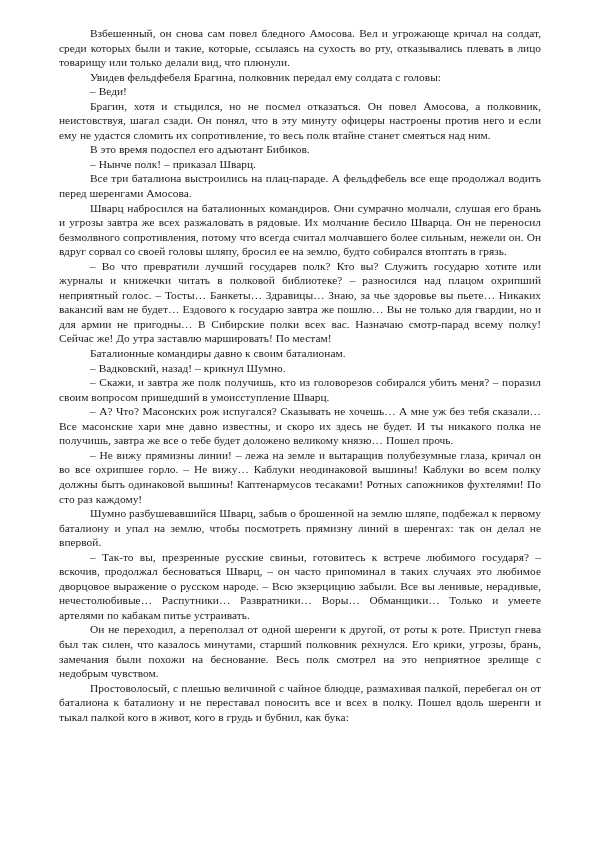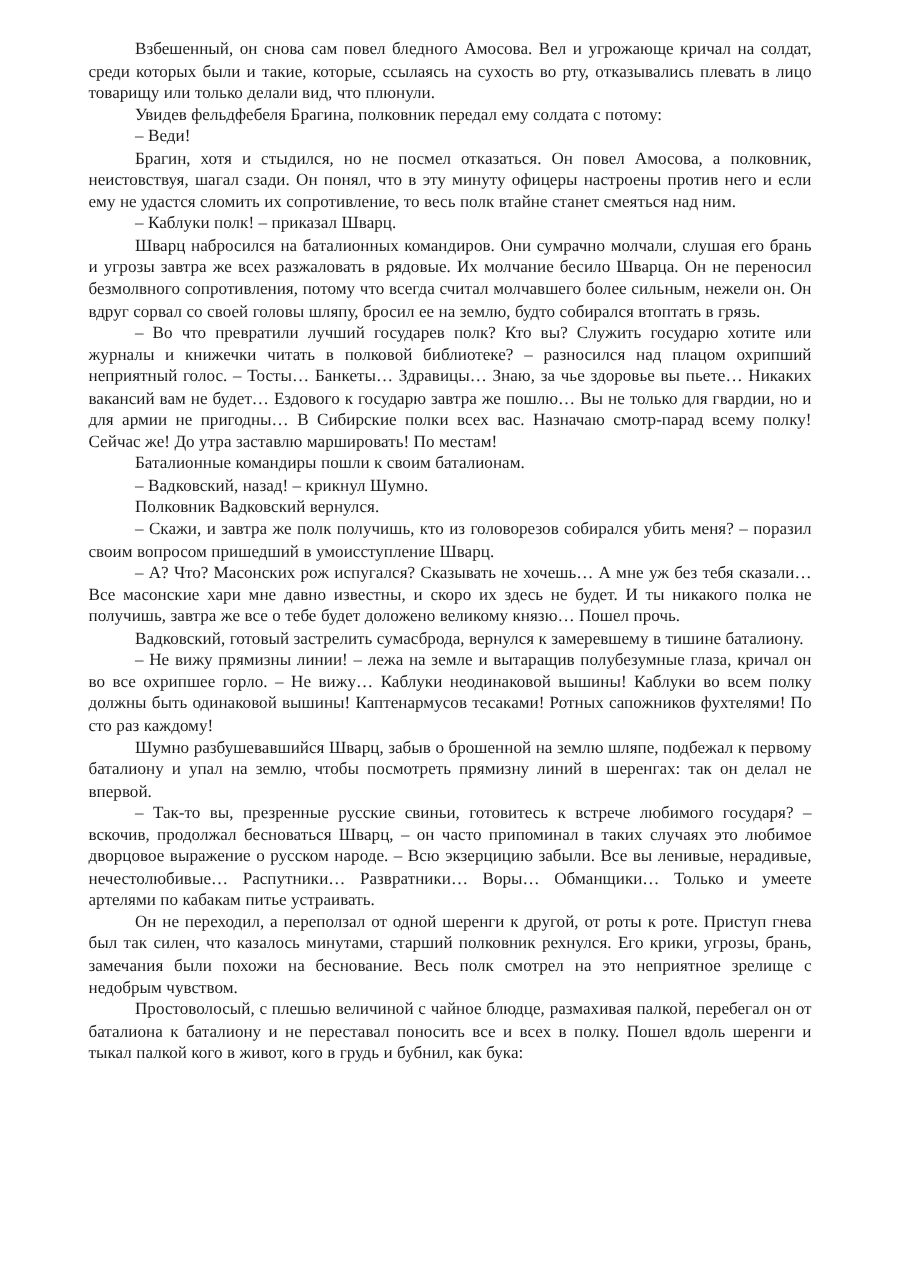--- a/index.html
+++ b/index.html
@@ -44,31 +44,31 @@
   .para.dash {
     text-indent: 31px;
   }
 </style>
 </head>
 <body>
 
 <div class="page">
   <div class="text-body">
     <p class="para">Взбешенный, он снова сам повел бледного Амосова. Вел и угрожающе кричал на солдат, среди которых были и такие, которые, ссылаясь на сухость во рту, отказывались плевать в лицо товарищу или только делали вид, что плюнули.</p>
-    <p class="para">Увидев фельдфебеля Брагина, полковник передал ему солдата с потому:</p>
+    <p class="para">Увидев фельдфебеля Брагина, полковник передал ему солдата с головы:</p>
     <p class="para dash">– Веди!</p>
     <p class="para">Брагин, хотя и стыдился, но не посмел отказаться. Он повел Амосова, а полковник, неистовствуя, шагал сзади. Он понял, что в эту минуту офицеры настроены против него и если ему не удастся сломить их сопротивление, то весь полк втайне станет смеяться над ним.</p>
-    <p class="para dash">– Каблуки полк! – приказал Шварц.</p>
+    <p class="para">В это время подоспел его адъютант Бибиков.</p>
+    <p class="para dash">– Нынче полк! – приказал Шварц.</p>
+    <p class="para">Все три баталиона выстроились на плац-параде. А фельдфебель все еще продолжал водить перед шеренгами Амосова.</p>
     <p class="para">Шварц набросился на баталионных командиров. Они сумрачно молчали, слушая его брань и угрозы завтра же всех разжаловать в рядовые. Их молчание бесило Шварца. Он не переносил безмолвного сопротивления, потому что всегда считал молчавшего более сильным, нежели он. Он вдруг сорвал со своей головы шляпу, бросил ее на землю, будто собирался втоптать в грязь.</p>
     <p class="para dash">– Во что превратили лучший государев полк? Кто вы? Служить государю хотите или журналы и книжечки читать в полковой библиотеке? – разносился над плацом охрипший неприятный голос. – Тосты… Банкеты… Здравицы… Знаю, за чье здоровье вы пьете… Никаких вакансий вам не будет… Ездового к государю завтра же пошлю… Вы не только для гвардии, но и для армии не пригодны… В Сибирские полки всех вас. Назначаю смотр-парад всему полку! Сейчас же! До утра заставлю маршировать! По местам!</p>
-    <p class="para">Баталионные командиры пошли к своим баталионам.</p>
+    <p class="para">Баталионные командиры давно к своим баталионам.</p>
     <p class="para dash">– Вадковский, назад! – крикнул Шумно.</p>
-    <p class="para">Полковник Вадковский вернулся.</p>
     <p class="para dash">– Скажи, и завтра же полк получишь, кто из головорезов собирался убить меня? – поразил своим вопросом пришедший в умоисступление Шварц.</p>
     <p class="para dash">– А? Что? Масонских рож испугался? Сказывать не хочешь… А мне уж без тебя сказали… Все масонские хари мне давно известны, и скоро их здесь не будет. И ты никакого полка не получишь, завтра же все о тебе будет доложено великому князю… Пошел прочь.</p>
-    <p class="para">Вадковский, готовый застрелить сумасброда, вернулся к замеревшему в тишине баталиону.</p>
     <p class="para dash">– Не вижу прямизны линии! – лежа на земле и вытаращив полубезумные глаза, кричал он во все охрипшее горло. – Не вижу… Каблуки неодинаковой вышины! Каблуки во всем полку должны быть одинаковой вышины! Каптенармусов тесаками! Ротных сапожников фухтелями! По сто раз каждому!</p>
     <p class="para">Шумно разбушевавшийся Шварц, забыв о брошенной на землю шляпе, подбежал к первому баталиону и упал на землю, чтобы посмотреть прямизну линий в шеренгах: так он делал не впервой.</p>
     <p class="para dash">– Так-то вы, презренные русские свиньи, готовитесь к встрече любимого государя? – вскочив, продолжал бесноваться Шварц, – он часто припоминал в таких случаях это любимое дворцовое выражение о русском народе. – Всю экзерцицию забыли. Все вы ленивые, нерадивые, нечестолюбивые… Распутники… Развратники… Воры… Обманщики… Только и умеете артелями по кабакам питье устраивать.</p>
     <p class="para">Он не переходил, а переползал от одной шеренги к другой, от роты к роте. Приступ гнева был так силен, что казалось минутами, старший полковник рехнулся. Его крики, угрозы, брань, замечания были похожи на беснование. Весь полк смотрел на это неприятное зрелище с недобрым чувством.</p>
     <p class="para">Простоволосый, с плешью величиной с чайное блюдце, размахивая палкой, перебегал он от баталиона к баталиону и не переставал поносить все и всех в полку. Пошел вдоль шеренги и тыкал палкой кого в живот, кого в грудь и бубнил, как бука:</p>
   </div>
 </div>
 
 </body></html>

